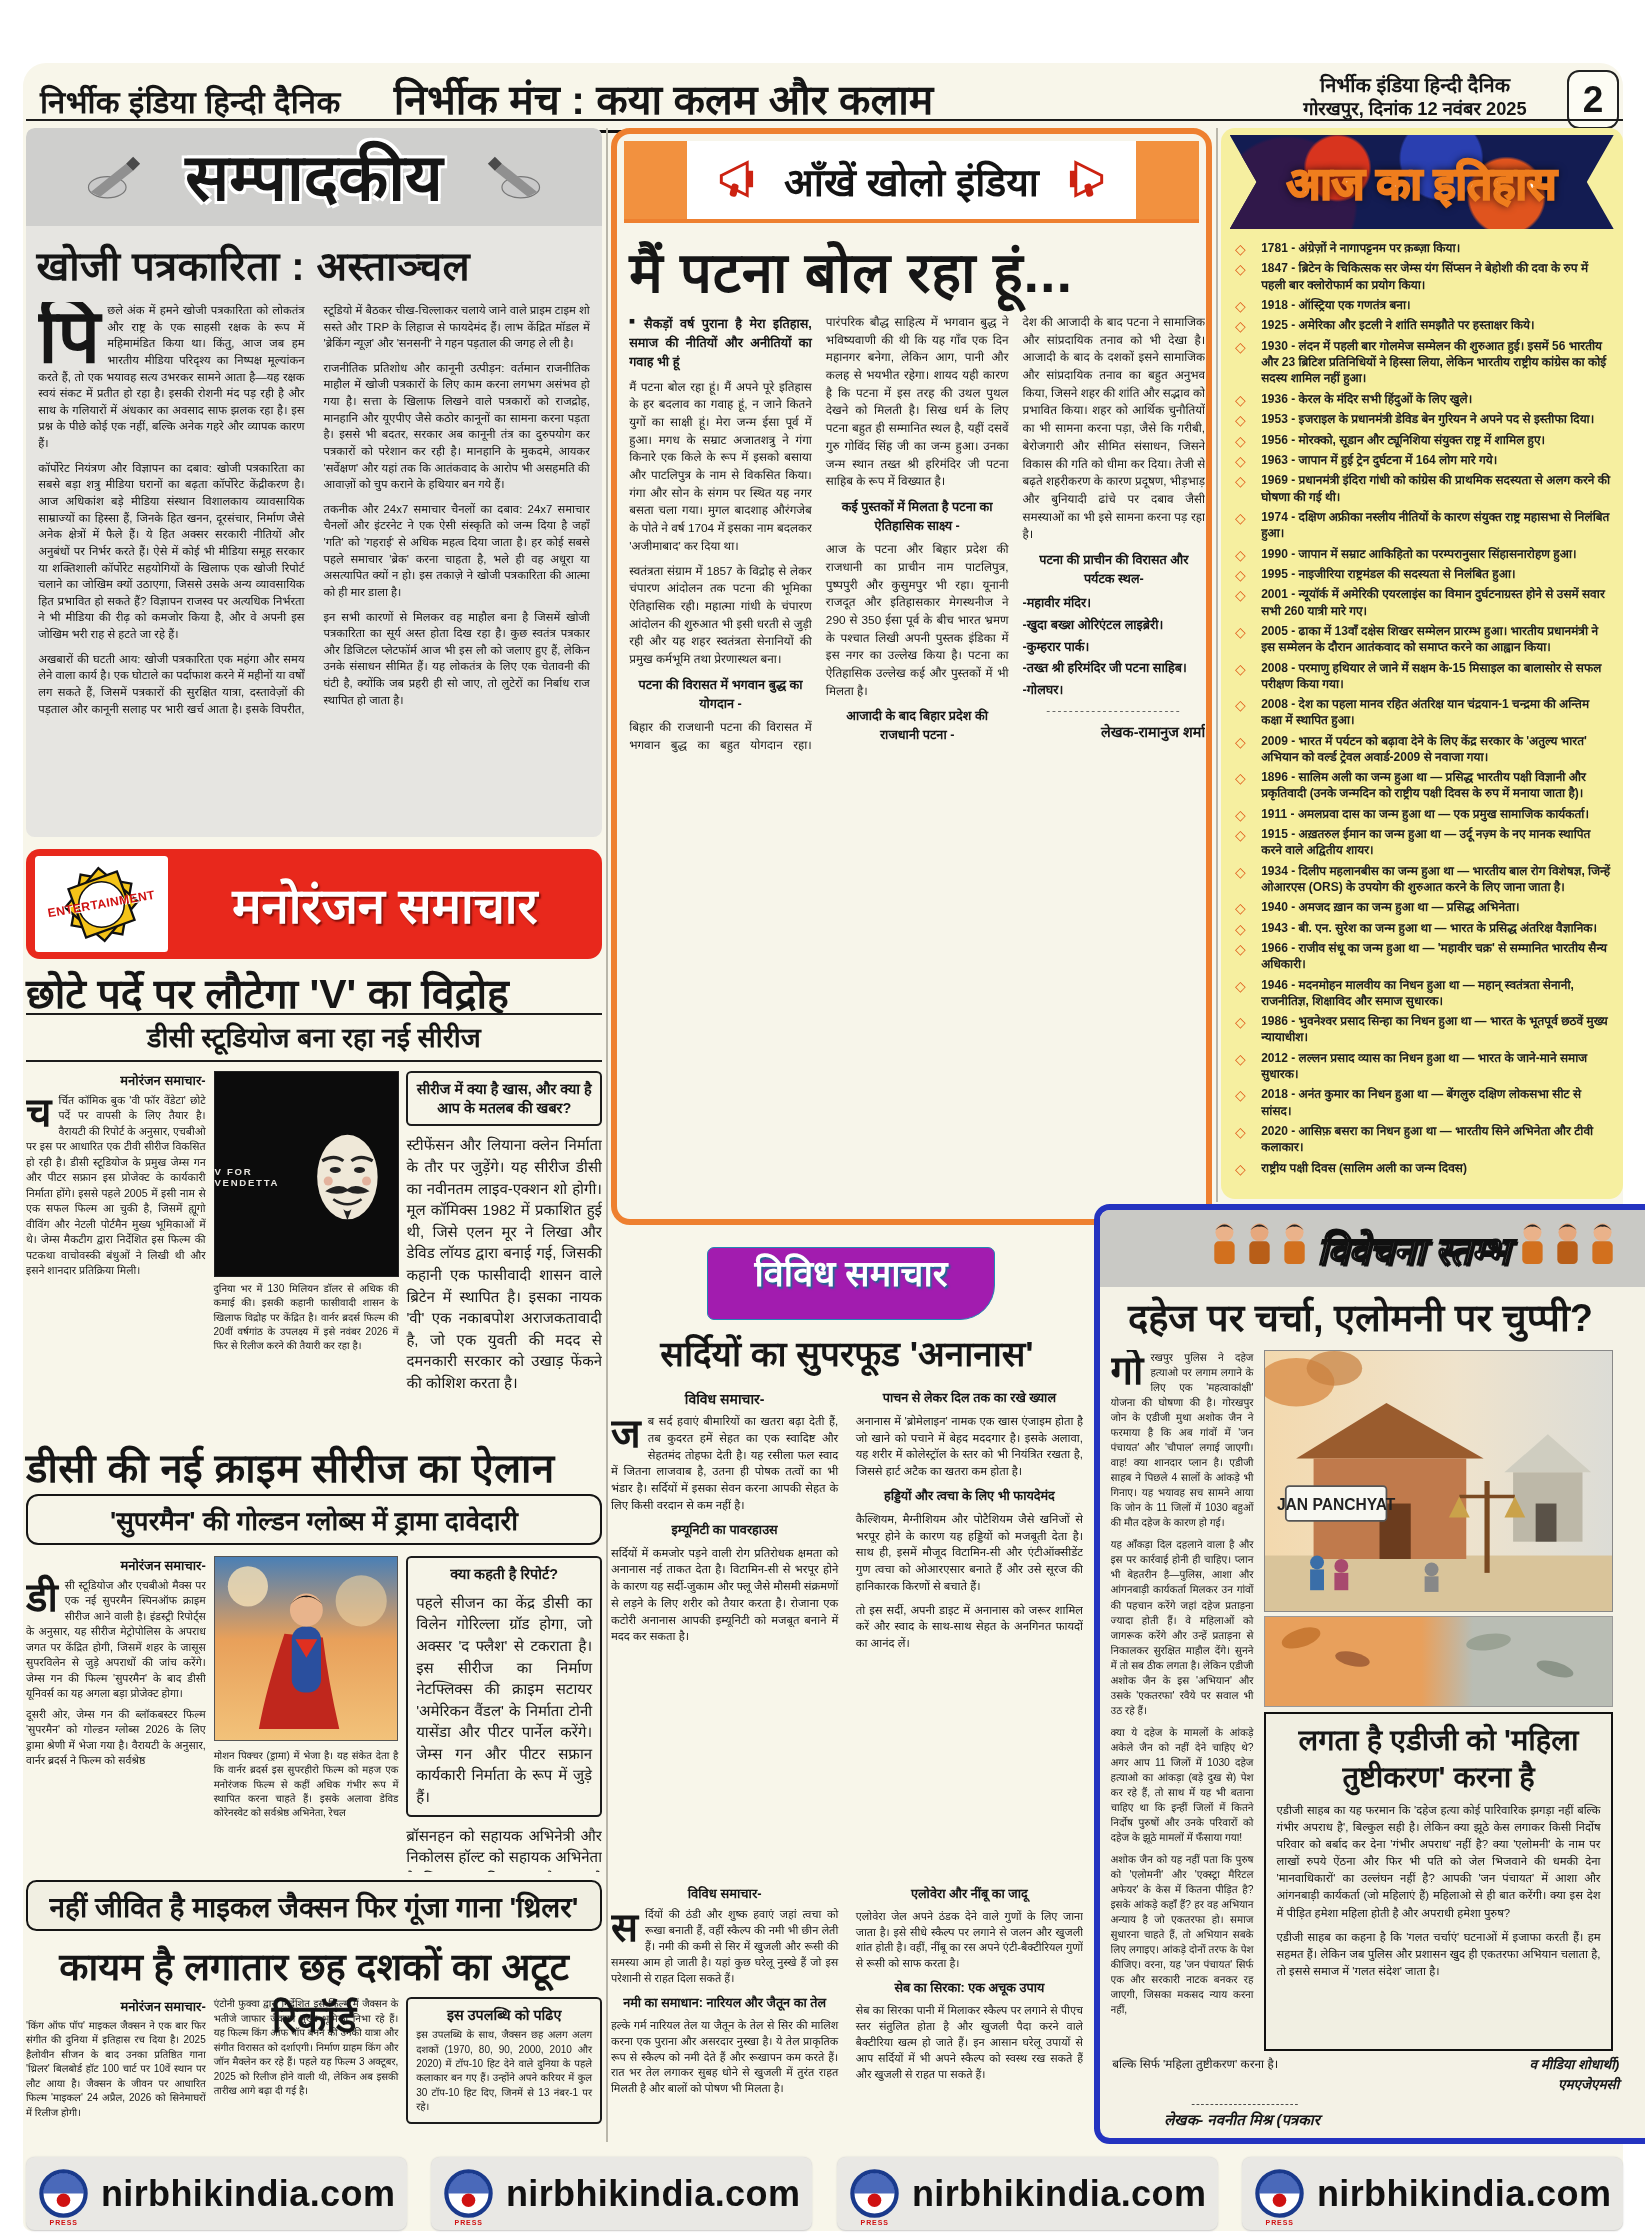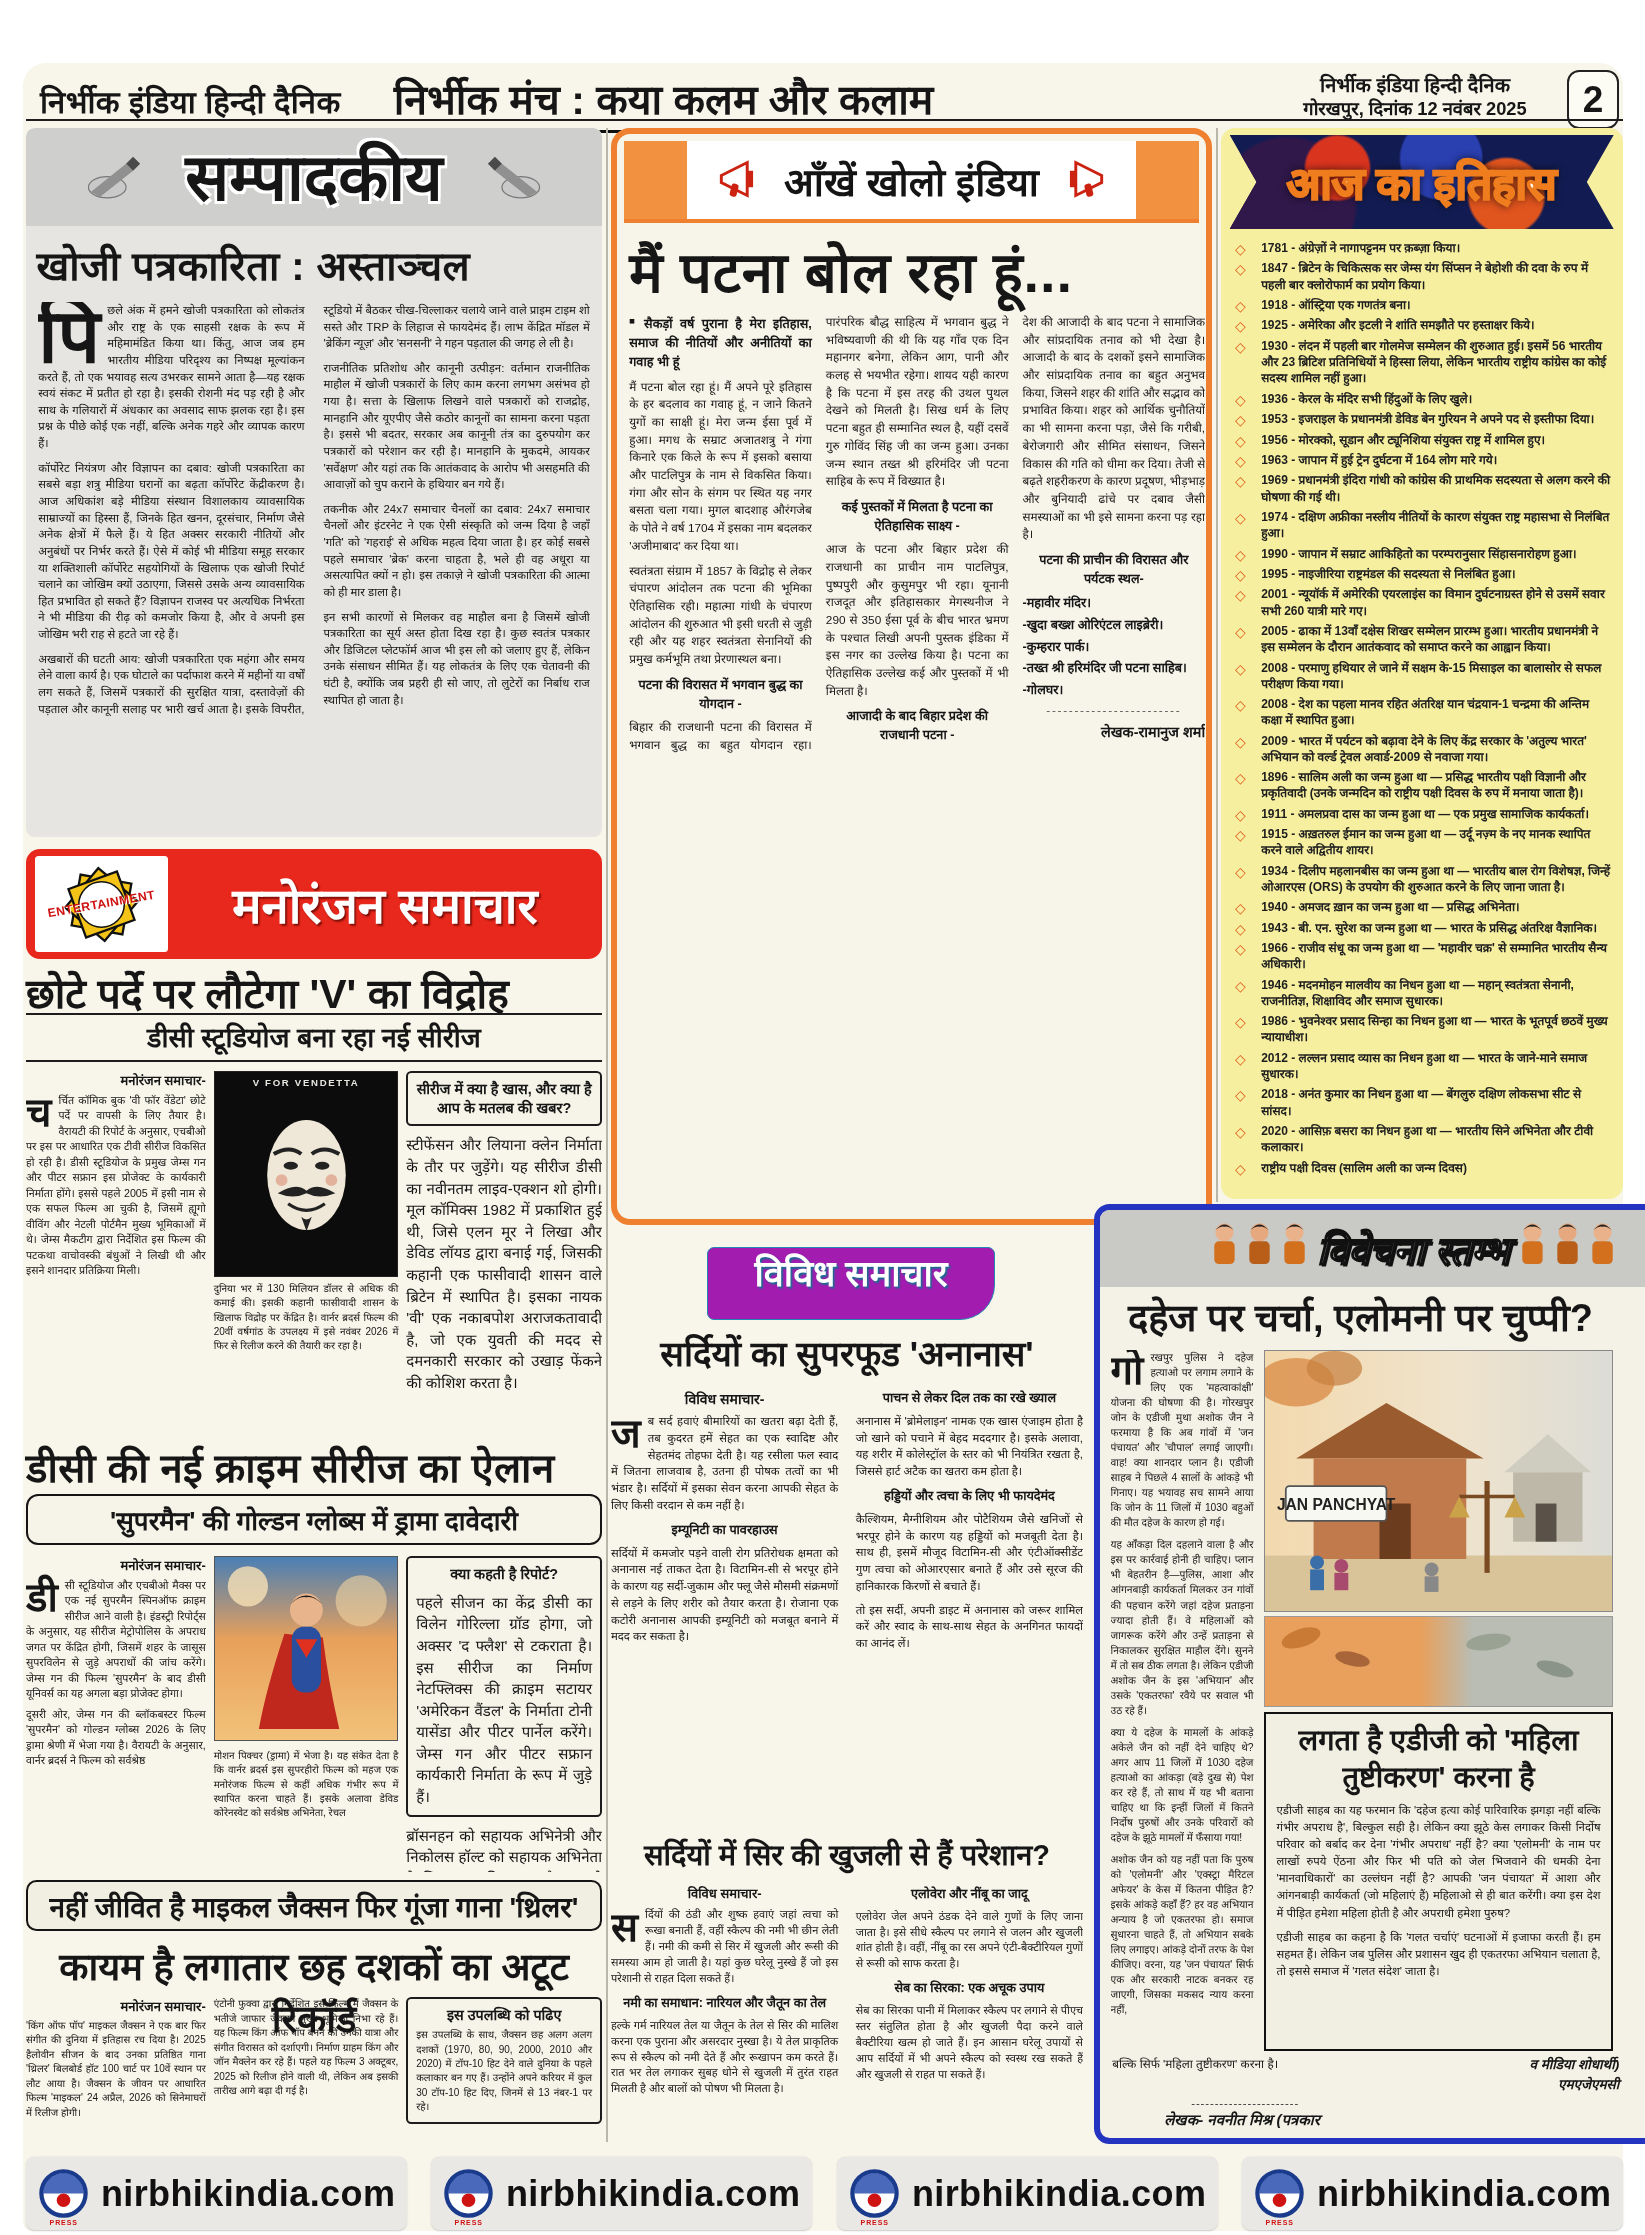--- a/index.html
+++ b/index.html
@@ -40,21 +40,21 @@
   .ent-word{position:absolute;color:#cf1212;font-weight:900;font-size:12.2px;transform:rotate(-10deg);letter-spacing:0.4px;text-shadow:0.9px 0.9px 0 #fff}
   .ent-title{flex:1;text-align:center;color:#fff;font-size:49px;font-weight:900;text-shadow:1.7px 1.7px 1.7px #7e0f08}
   .v-headline{left:26px;top:964px;width:576px;font-size:41px;font-weight:800}
   .rule{background:#1d1d1d;height:1.7px}
   .v-sub{left:26px;top:1018px;width:576px;text-align:center;font-size:27px;font-weight:800}
   .artrow{display:flex;gap:7.9px}
   .v-art{left:26px;top:1071px;width:576px;height:358px}
   .colA{width:180px}.colB{width:185px}.colC{width:196px}
   .byline{font-weight:800;font-size:13px;text-align:right;margin-bottom:3.5px}
   .small{font-size:10.7px;line-height:1.45}
-  .poster{width:100%;height:206px;background:#0c0c0c;display:flex;flex-direction:column;align-items:center;justify-content:flex-start;border:0.9px solid #222}
+  .poster{width:100%;height:206px;background:#0c0c0c;display:flex;flex-direction:row;align-items:center;justify-content:flex-start;border:0.9px solid #222}
   .poster .ptitle{color:#e8e6e0;font-size:9.6px;font-weight:700;letter-spacing:1.7px;margin:5.2px 0 0}
   .caption{font-size:10px;line-height:1.42;margin-top:5.2px}
   .tbox{border:2.2px solid #1c1c1c;border-radius:5.2px;padding:7px 7.9px;background:#f6f4e8}
   .tbox .btitle{font-weight:800;font-size:14.4px;text-align:center;line-height:1.3}
   .boxtext{font-size:15px;line-height:1.44;margin-top:8px}
 
   .dc-headline{left:26px;top:1439px;width:576px;font-size:40px;font-weight:800;letter-spacing:0.4px}
   .dc-subbox{left:26px;top:1494px;width:576px;height:51px;border:2.6px solid #151515;border-radius:12.2px;display:flex;align-items:center;justify-content:center;font-size:26px;font-weight:800;background:#f6f4e8}
   .dc-art{left:26px;top:1556px;width:576px;height:316px}
   .photo{width:100%;height:185px;border:0.9px solid #555}
@@ -338,21 +338,20 @@
 
     <div class="blk h">इम्यूनिटी का पावरहाउस</div>
         <div class="blk p">सर्दियों में कमजोर पड़ने वाली रोग प्रतिरोधक क्षमता को अनानास नई ताकत देता है। विटामिन-सी से भरपूर होने के कारण यह सर्दी-जुकाम और फ्लू जैसे मौसमी संक्रमणों से लड़ने के लिए शरीर को तैयार करता है। रोजाना एक कटोरी अनानास आपकी इम्यूनिटी को मजबूत बनाने में मदद कर सकता है।</div>
         <div class="blk h">पाचन से लेकर दिल तक का रख‍े ख्याल</div>
         <div class="blk p">अनानास में 'ब्रोमेलाइन' नामक एक खास एंजाइम होता है जो खाने को पचाने में बेहद मददगार है। इसके अलावा, यह शरीर में कोलेस्ट्रॉल के स्तर को भी नियंत्रित रखता है, जिससे हार्ट अटैक का खतरा कम होता है।</div>
         <div class="blk h">हड्डियों और त्वचा के लिए भी फायदेमंद</div>
         <div class="blk p">कैल्शियम, मैग्नीशियम और पोटैशियम जैसे खनिजों से भरपूर होने के कारण यह हड्डियों को मजबूती देता है। साथ ही, इसमें मौजूद विटामिन-सी और एंटीऑक्सीडेंट गुण त्वचा को ओआरएसार बनाते हैं और उसे सूरज की हानिकारक किरणों से बचाते हैं।</div>
         <div class="blk p">तो इस सर्दी, अपनी डाइट में अनानास को जरूर शामिल करें और स्वाद के साथ-साथ सेहत के अनगिनत फायदों का आनंद लें।</div>
       </div>
   </div>
-  <h1 class="abs itch-headline">सर्दियों में सिर की खुजली से हैं परेशान?</h1>
   <div class="abs itch-art">
     <div class="byline" style="text-align:center">विविध समाचार-</div>
     <p class="blk p"><span class="dropcap mid">स</span><span>र्दियों की ठंडी और शुष्क हवाएं जहां त्वचा को रूखा बनाती हैं, वहीं स्कैल्प की नमी भी छीन लेती हैं। नमी की कमी से सिर में खुजली और रूसी की समस्या आम हो जाती है। यहां कुछ घरेलू नुस्खे हैं जो इस परेशानी से राहत दिला सकते हैं।</span></p>
     <div>
 
     <div class="blk h">नमी का समाधान: नारियल और जैतून का तेल</div>
         <div class="blk p">हल्के गर्म नारियल तेल या जैतून के तेल से सिर की मालिश करना एक पुराना और असरदार नुस्खा है। ये तेल प्राकृतिक रूप से स्कैल्प को नमी देते हैं और रूखापन कम करते हैं। रात भर तेल लगाकर सुबह धोने से खुजली में तुरंत राहत मिलती है और बालों को पोषण भी मिलता है।</div>
         <div class="blk h">एलोवेरा और नींबू का जादू</div>
         <div class="blk p">एलोवेरा जेल अपने ठंडक देने वाले गुणों के लिए जाना जाता है। इसे सीधे स्कैल्प पर लगाने से जलन और खुजली शांत होती है। वहीं, नींबू का रस अपने एंटी-बैक्टीरियल गुणों से रूसी को साफ करता है।</div>
         <div class="blk h">सेब का सिरका: एक अचूक उपाय</div>

